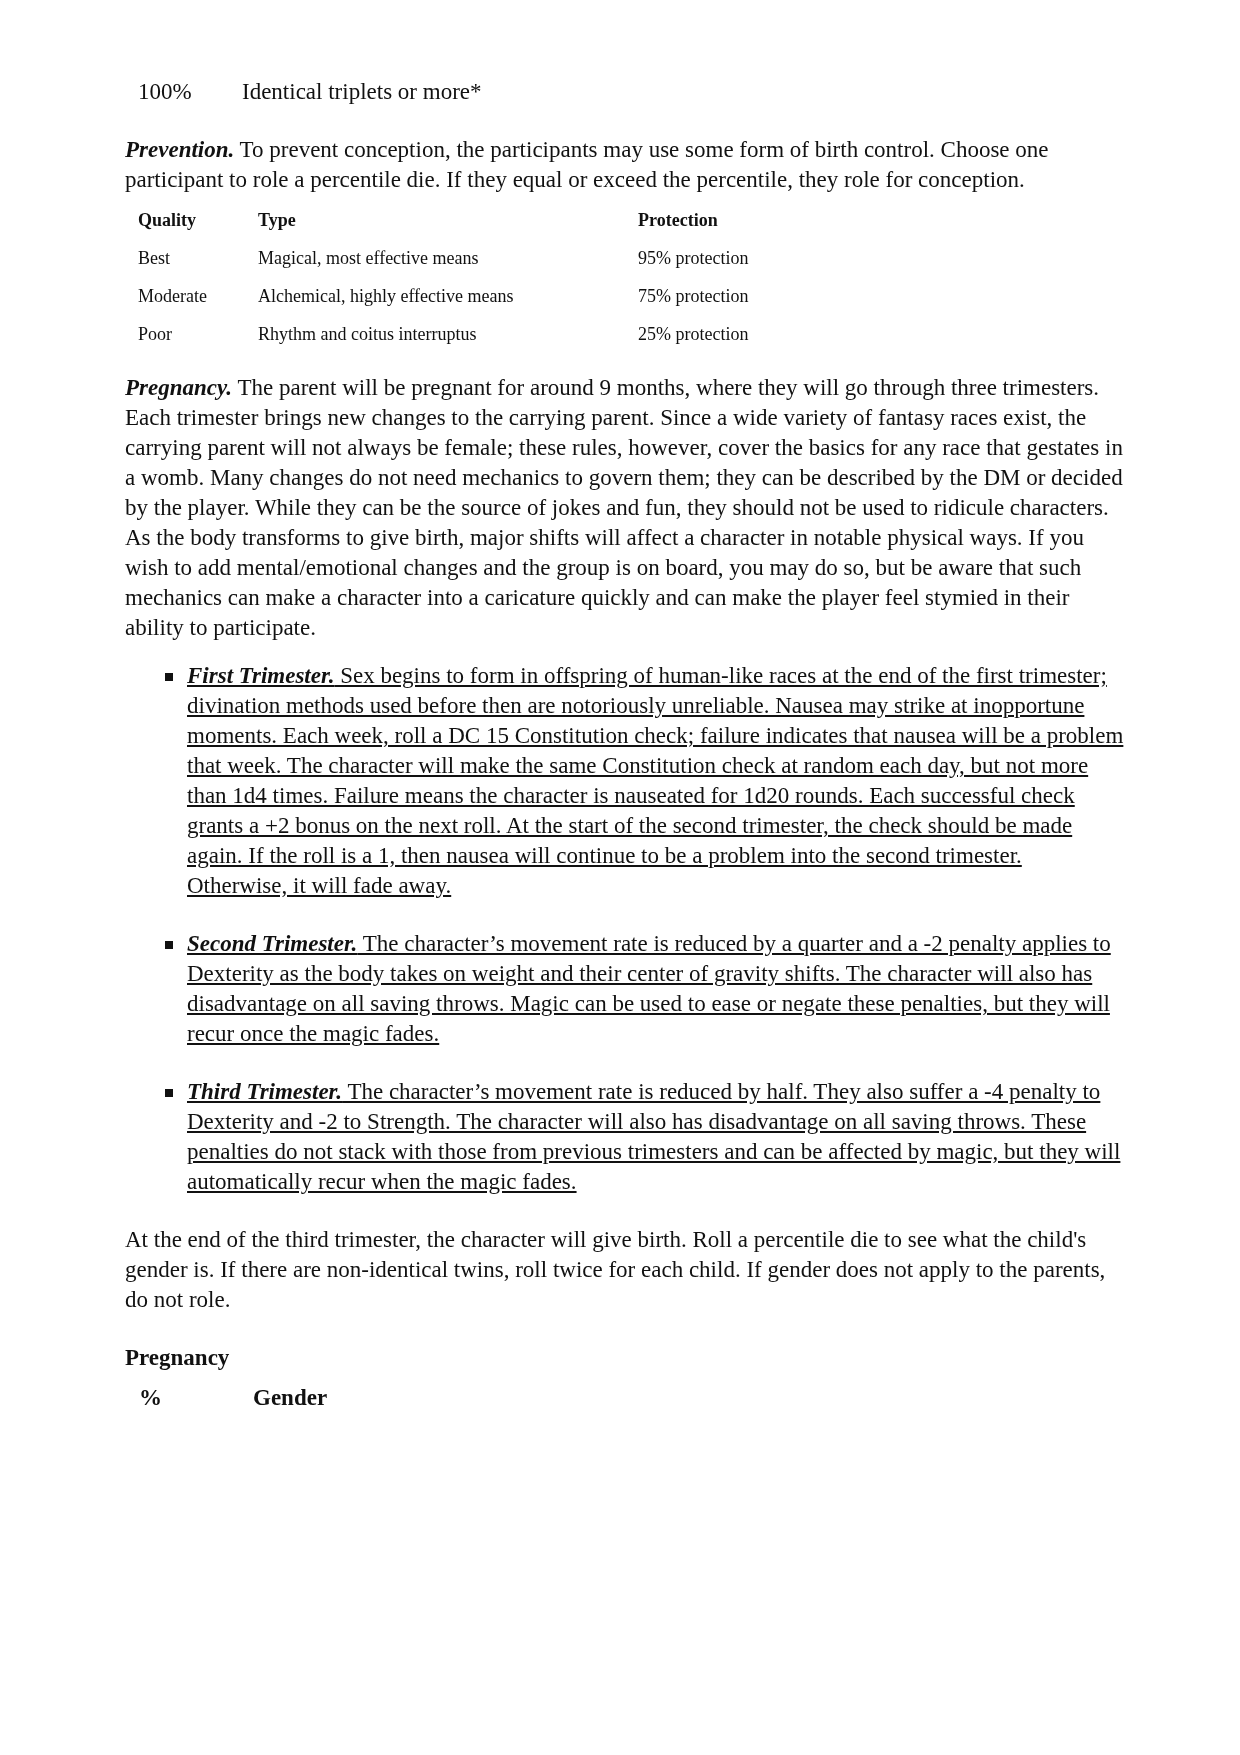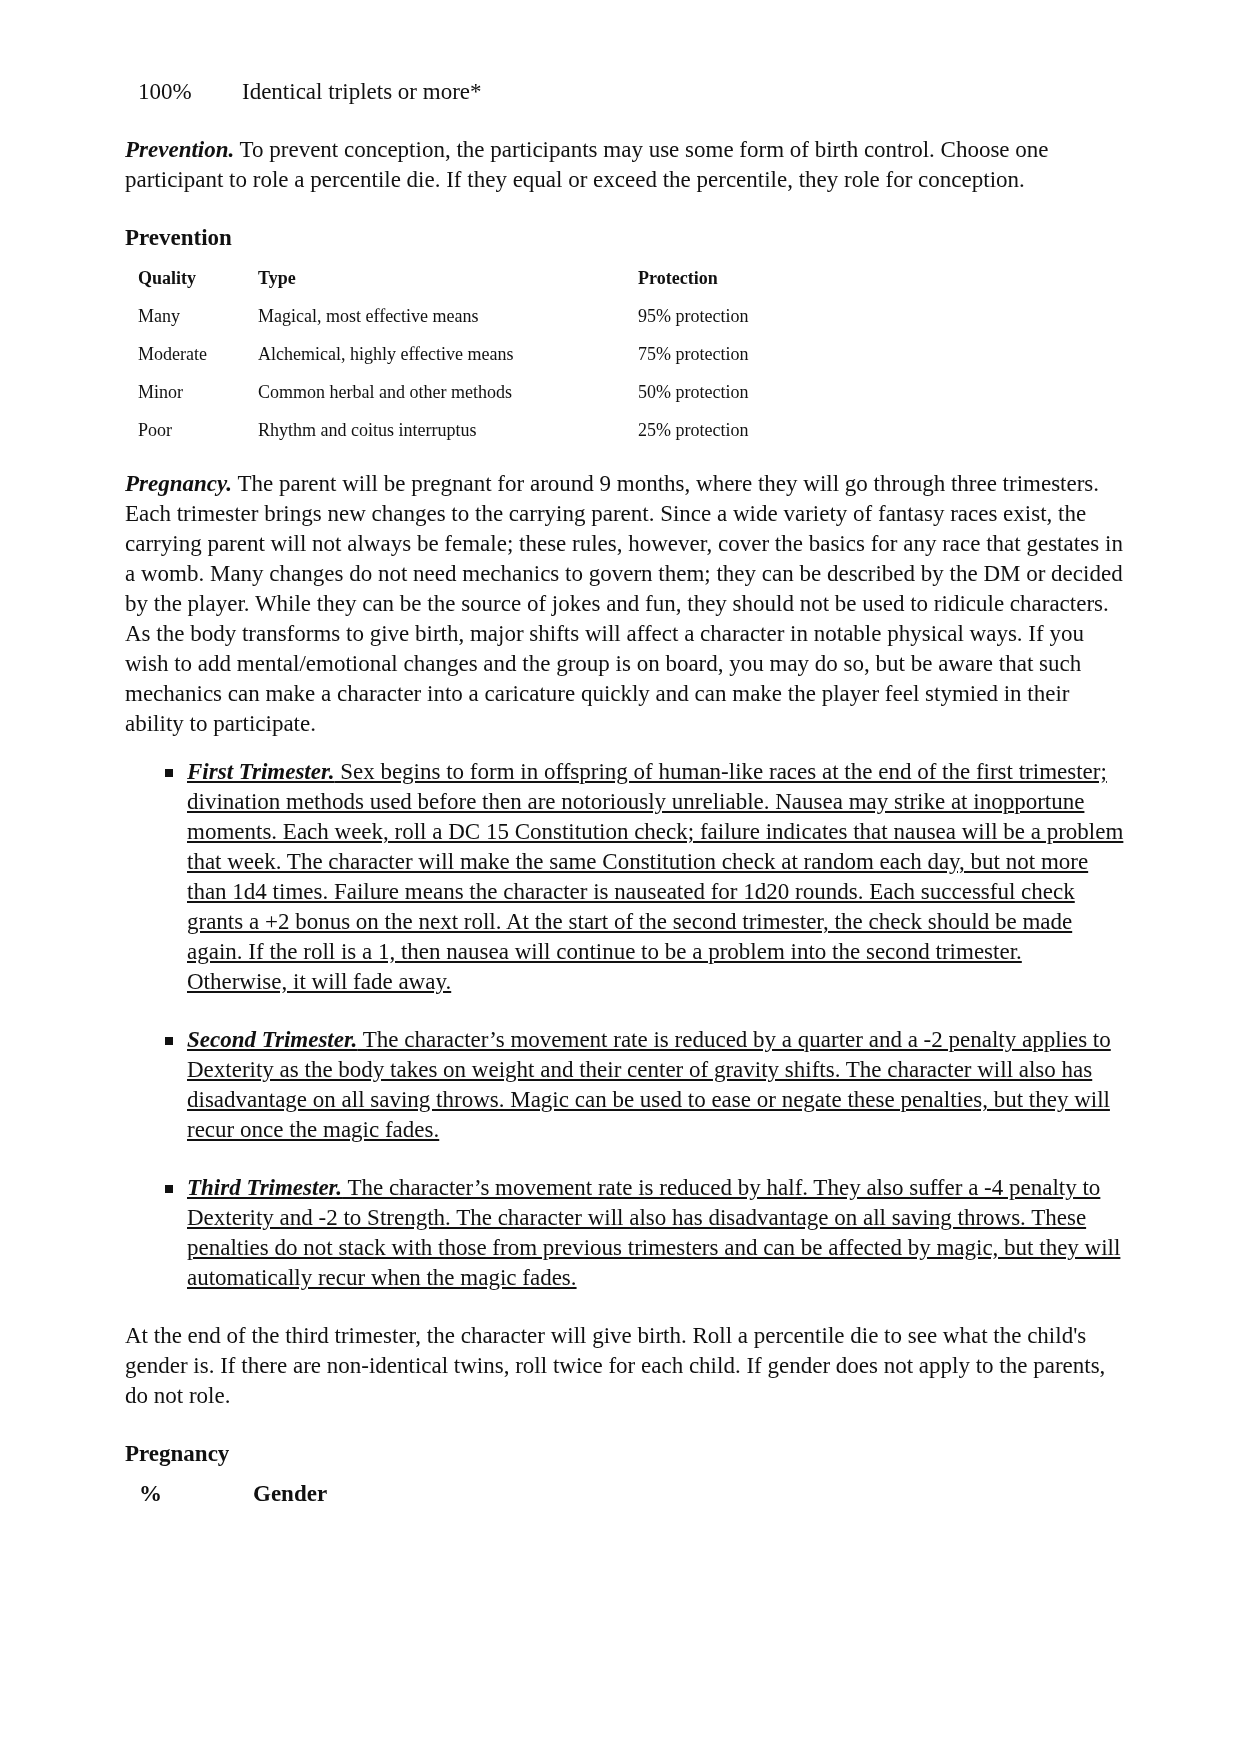--- a/index.html
+++ b/index.html
@@ -96,45 +96,39 @@
 <div class="page">
 
   <div class="row-top">
     <span class="pct">100%</span>
     <span>Identical triplets or more*</span>
   </div>
 
 
   <p class="prevention-para"><span class="lead">Prevention.</span><span> To prevent conception, the participants may use some form of birth control. Choose one participant to role a percentile die. If they equal or exceed the percentile, they role for conception.</span></p>
 
-  <div class="section-heading">Prevention</div>
 
   <table class="tbl">
     <thead>
       <tr>
         <th class="col-quality">Quality</th>
         <th class="col-type">Type</th>
         <th class="col-prot">Protection</th>
       </tr>
     </thead>
     <tbody>
       <tr>
-        <td>Many</td>
+        <td>Best</td>
         <td>Magical, most effective means</td>
         <td>95% protection</td>
       </tr>
       <tr>
         <td>Moderate</td>
         <td>Alchemical, highly effective means</td>
         <td>75% protection</td>
-      </tr>
-      <tr>
-        <td>Minor</td>
-        <td>Common herbal and other methods</td>
-        <td>50% protection</td>
       </tr>
       <tr>
         <td>Poor</td>
         <td>Rhythm and coitus interruptus</td>
         <td>25% protection</td>
       </tr>
     </tbody>
   </table>
 
   <p class="pregnancy-para"><span class="lead">Pregnancy.</span><span> The parent will be pregnant for around 9 months, where they will go through three trimesters. Each trimester brings new changes to the carrying parent. Since a wide variety of fantasy races exist, the carrying parent will not always be female; these rules, however, cover the basics for any race that gestates in a womb. Many changes do not need mechanics to govern them; they can be described by the DM or decided by the player. While they can be the source of jokes and fun, they should not be used to ridicule characters. As the body transforms to give birth, major shifts will affect a character in notable physical ways. If you wish to add mental/emotional changes and the group is on board, you may do so, but be aware that such mechanics can make a character into a caricature quickly and can make the player feel stymied in their ability to participate.</span></p>

